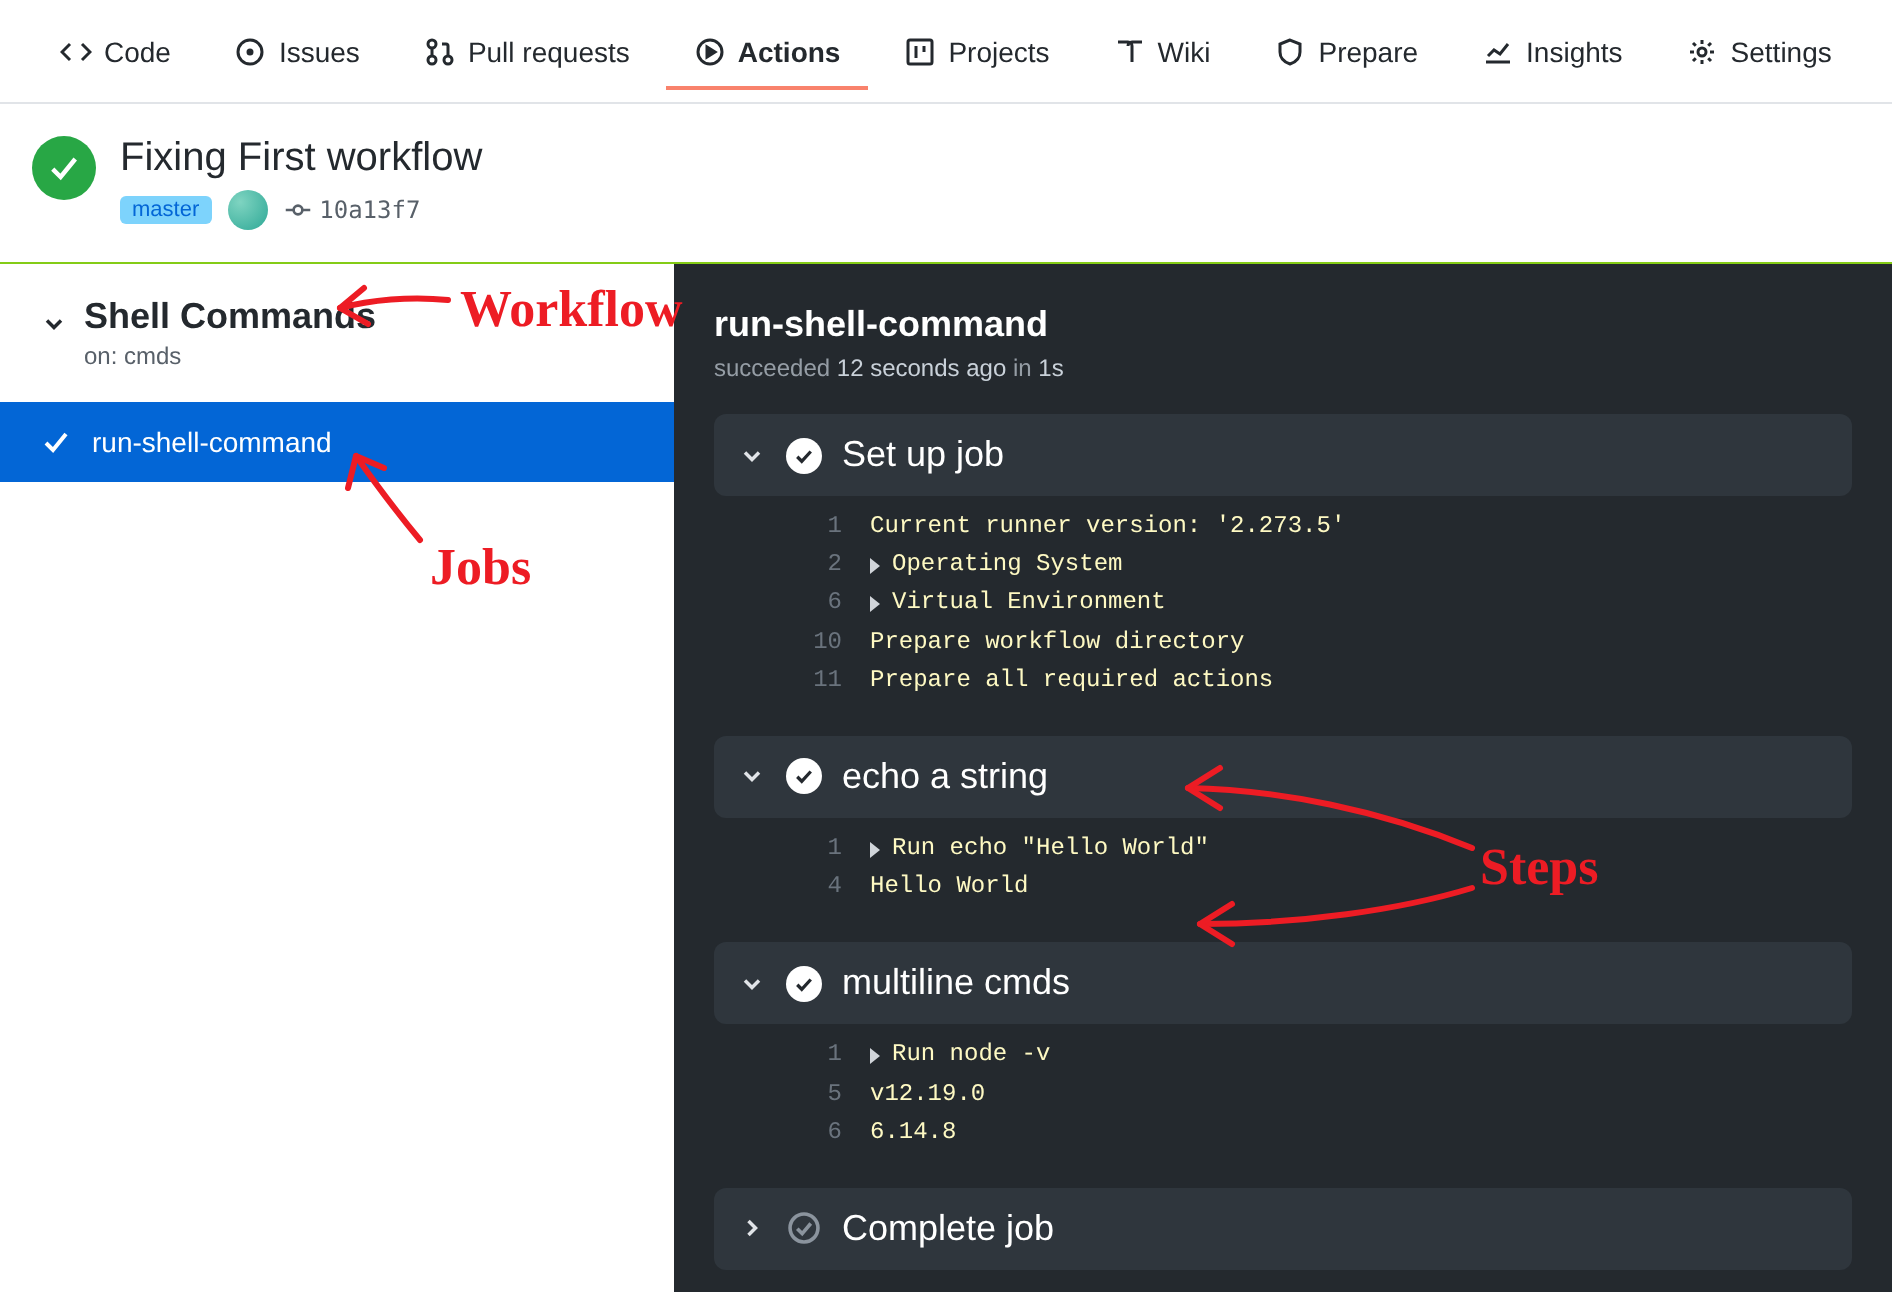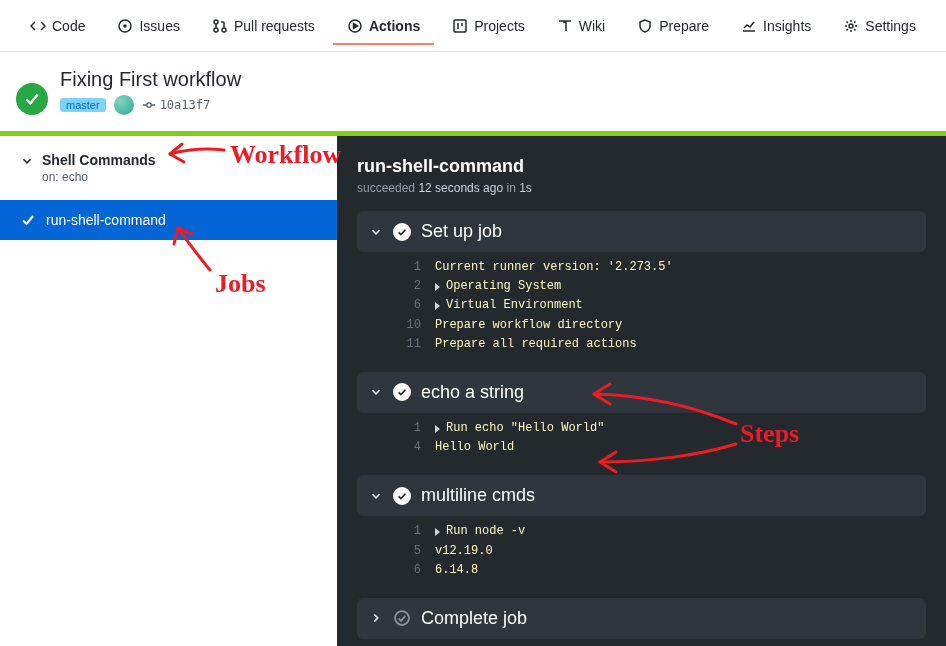--- a/index.html
+++ b/index.html
@@ -6,35 +6,35 @@
   body { font-family: -apple-system, BlinkMacSystemFont, "Segoe UI", Helvetica, Arial, sans-serif; font-size: 14px; color: #24292e; background: #fff; width: 946px; height: 646px; overflow: hidden; position: relative; }
   
   
   .tabs { display: flex; align-items: center; padding: 0 16px; border-bottom: 1px solid #e1e4e8; height: 52px; gap: 4px; }
   .tab { display: inline-flex; align-items: center; gap: 6px; padding: 10px 14px; color: #24292e; cursor: pointer; position: relative; font-size: 14px; }
   .tab.active { font-weight: 600; }
   .tab.active::after { content:""; position:absolute; left:0; right:0; bottom:-1px; height:2px; background:#f9826c; }
   .tab svg { width:16px; height:16px; }
   
   
-  .run-header { display:flex; align-items:flex-end; gap:12px; padding:16px; border-bottom:5px solid #84cc16; }
+  .run-header { display:flex; align-items:flex-start; gap:12px; padding:16px; border-bottom:1px solid #84cc16; }
   .status-circle { width:32px; height:32px; border-radius:50%; background:#28a745; display:flex; align-items:center; justify-content:center; color:#fff; flex-shrink:0; }
   .status-circle svg { width:18px; height:18px; }
   .run-title { font-size:20px; font-weight:400; color:#24292e; }
   .run-meta { display:flex; align-items:center; gap:8px; margin-top:4px; font-size:12px; color:#586069; }
   .branch-badge { background:#7dd3fc; color:#0366d6; padding:1px 6px; border-radius:3px; font-size:11px; }
   .avatar { width:20px; height:20px; border-radius:50%; background:radial-gradient(circle at 30% 30%, #7fd4c1, #2ea896); }
   .commit-seg { display:inline-flex; align-items:center; gap:4px; font-family:SFMono-Regular,Consolas,monospace; font-size:12px; }
   .commit-seg svg { width:14px; height:14px; }
   
   
   .body { display:flex; height:calc(100% - 48px - 72px); }
   .sidebar { width:337px; flex-shrink:0; background:#fff; border-right:0; position:relative; }
   .wf-item { padding:16px 20px; }
-  .wf-head { display:flex; align-items:flex-end; gap:8px; font-weight:600; font-size:14px; }
+  .wf-head { display:flex; align-items:flex-end; gap:8px; font-weight:600; font-size:18px; }
   .wf-head svg { width:14px; height:14px; }
   .wf-sub { font-size:12px; color:#586069; margin-left:22px; margin-top:2px; }
   .job-item { background:#0366d6; color:#fff; padding:12px 20px; display:flex; align-items:center; gap:10px; font-size:14px; cursor:pointer; }
   .job-item svg { width:16px; height:16px; }
   
   
   .log { flex:1; background:#24292e; color:#e1e4e8; padding:20px; overflow:auto; font-size:13px; }
   .log-header-title { font-size:18px; font-weight:600; color:#fff; }
   .log-header-sub { font-size:12px; color:#959da5; margin-top:4px; }
   .log-header-sub .ago, .log-header-sub .dur { color:#c9d1d9; }
@@ -148,21 +148,21 @@
 
 <div class="body">
   <aside class="sidebar">
     <div class="wf-item">
       <div class="wf-head">
         <svg viewBox="0 0 16 16" fill="none" stroke="currentColor" stroke-width="2">
             <path d="M4 6l4 4 4-4"></path>
           </svg>
         <span>Shell Commands</span>
       </div>
-      <div class="wf-sub">on: echo</div>
+      <div class="wf-sub">on: cmds</div>
     </div>
     <div class="job-item">
       <svg viewBox="0 0 16 16" fill="none" stroke="#fff" stroke-width="2">
           <path d="M3 8.5 6.5 12 13 4"></path>
         </svg>
       <span>run-shell-command</span>
     </div>
   </aside>
 
   <section class="log">

